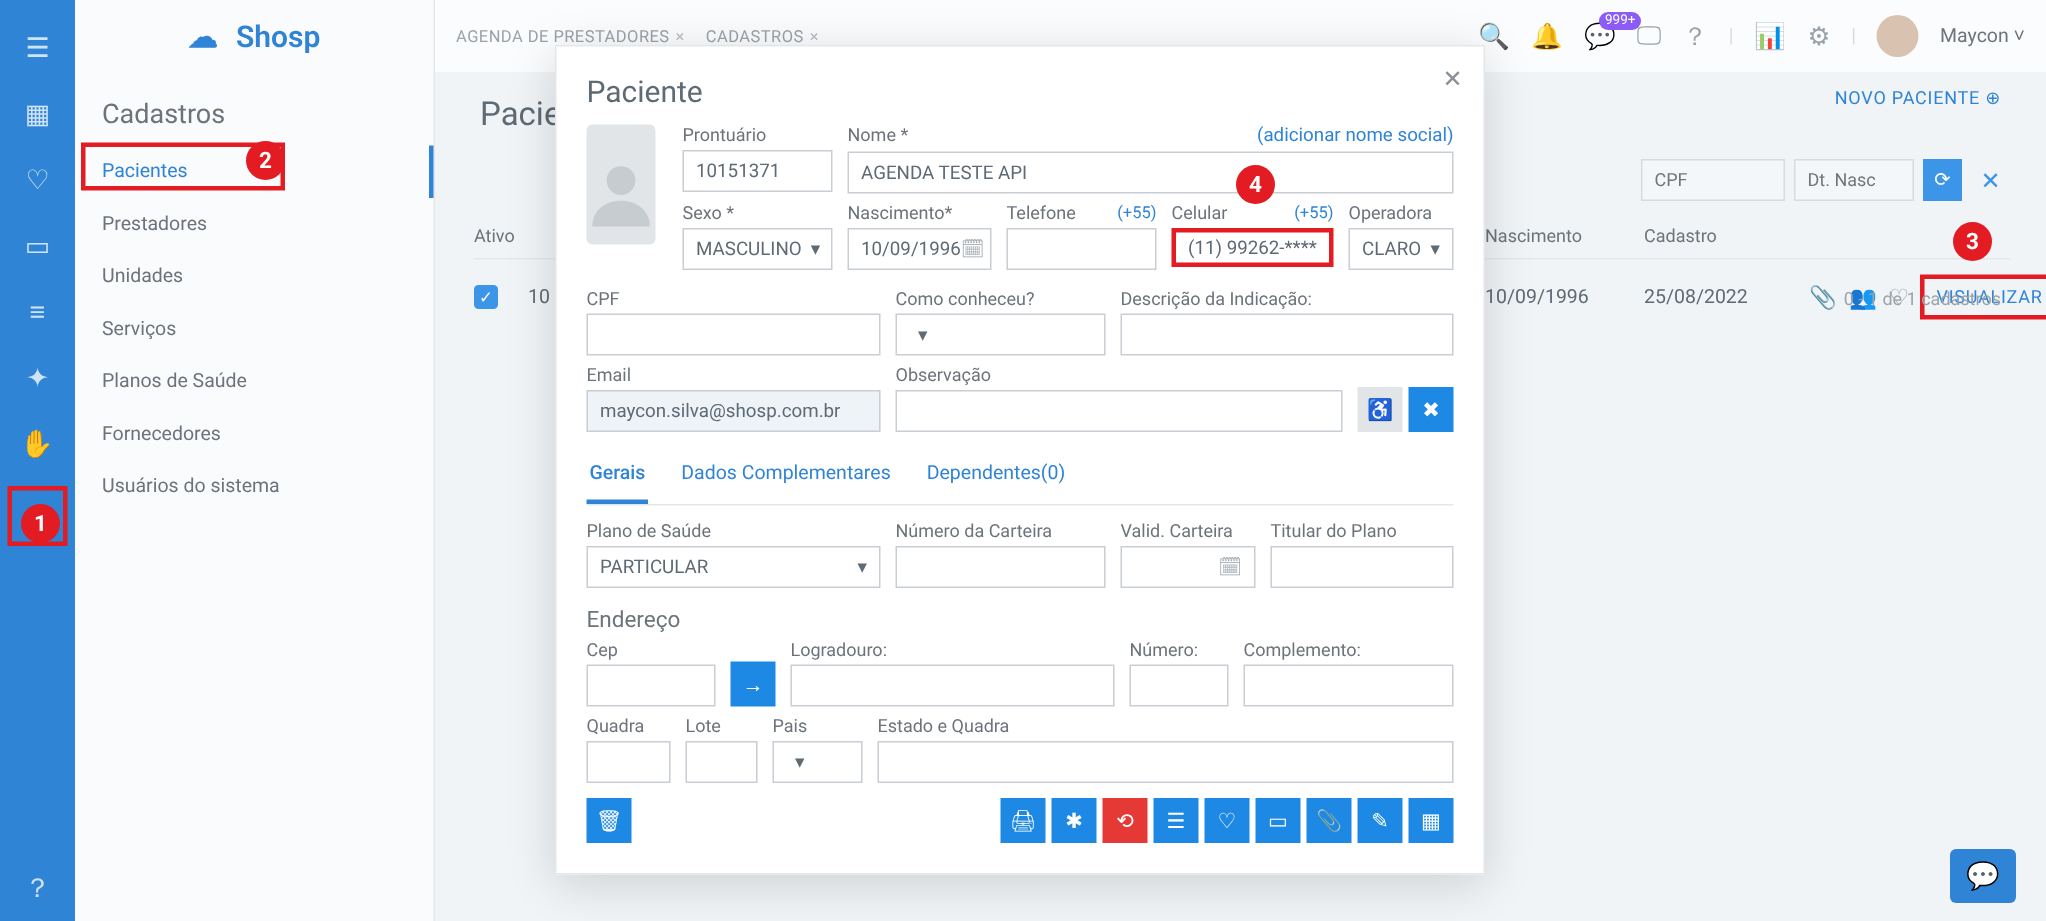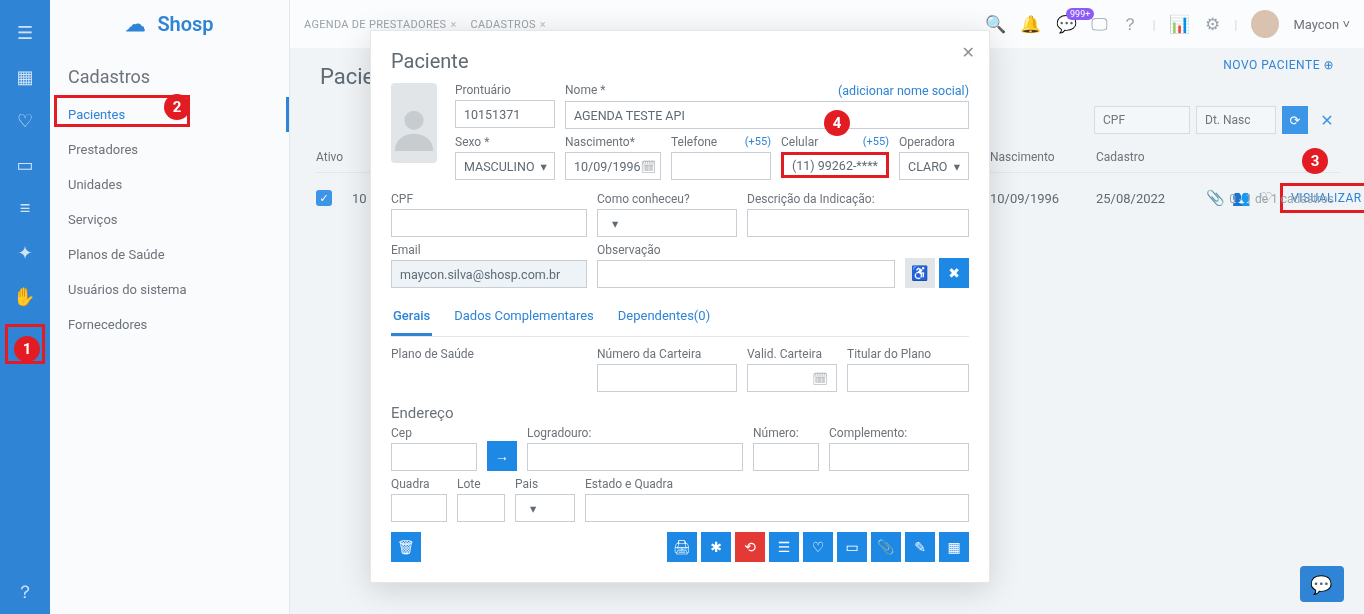--- a/index.html
+++ b/index.html
@@ -87,22 +87,22 @@
   <h2>Cadastros</h2>
   <ul>
     <li class="active">
       <span>Pacientes</span>
       <span class="hl"></span>
     </li>
     <li><span>Prestadores</span></li>
     <li><span>Unidades</span></li>
     <li><span>Serviços</span></li>
     <li><span>Planos de Saúde</span></li>
+    <li><span>Fornecedores</span></li>
     <li><span>Usuários do sistema</span></li>
-    <li><span>Fornecedores</span></li>
   </ul>
 </div>
 <div class="badge-num" style="left:164px; top:94px;">2</div>
 
 <div class="topbar">
   <span class="crumb"><span>AGENDA DE PRESTADORES</span><span class="x">×</span></span>
   <span class="crumb"><span>CADASTROS</span><span class="x">×</span></span>
   <div class="top-icons">
     <div class="ic">🔍</div>
     <div class="ic">🔔</div>
@@ -238,20 +238,21 @@
 
   <div class="tabs">
     <div class="tab active">Gerais</div>
     <div class="tab">Dados Complementares</div>
     <div class="tab">Dependentes(0)</div>
   </div>
 
   <div class="row" style="margin-top:10px;">
     <div class="fld" style="width:196px;">
       <span class="lbl">Plano de Saúde</span>
+      <div class="ctrl sel">PARTICULAR</div>
     </div>
     <div class="fld" style="width:140px;">
       <span class="lbl">Número da Carteira</span>
       <div class="ctrl"></div>
     </div>
     <div class="fld" style="width:90px;">
       <span class="lbl">Valid. Carteira</span>
       <div class="ctrl">
           <span></span>
           <span style="margin-left:auto;color:#9aa3aa;">🗓</span>

